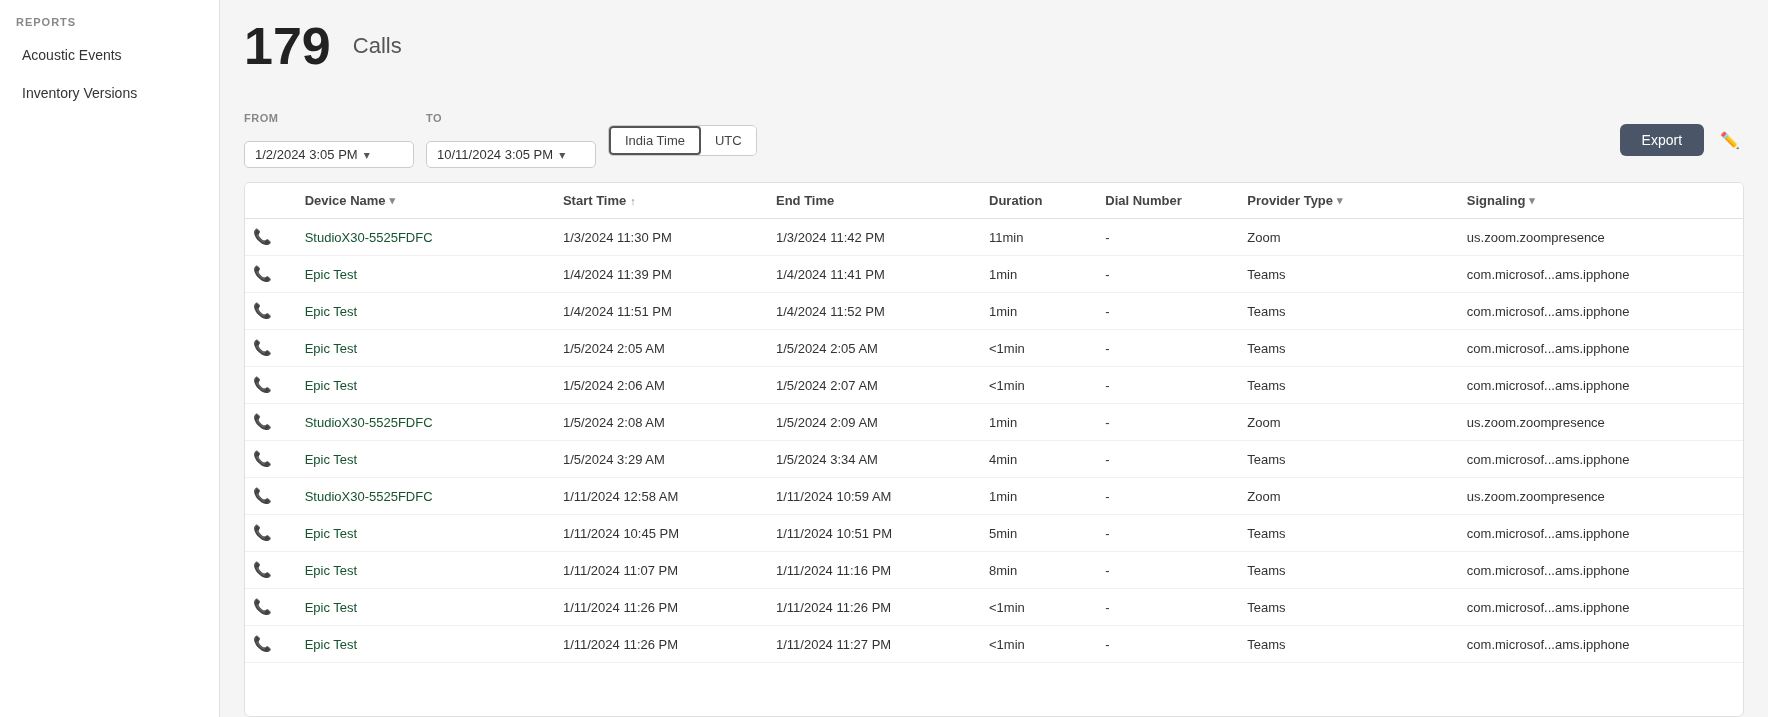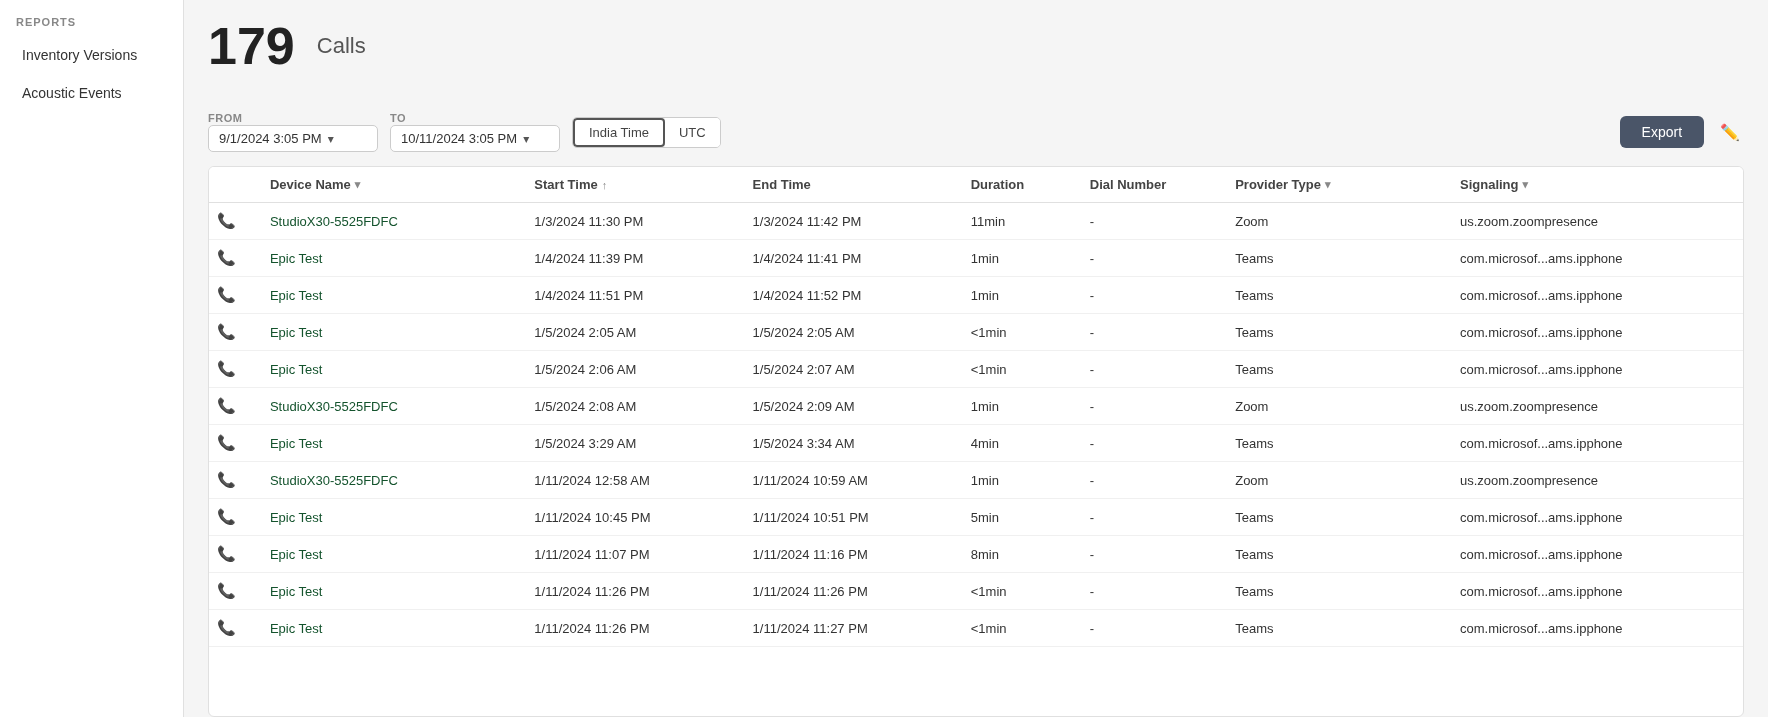--- a/index.html
+++ b/index.html
@@ -1,35 +1,35 @@
 <!DOCTYPE html>
 <html><head>
   <meta charset="utf-8">
   <style>
     * { box-sizing: border-box; margin: 0; padding: 0; }
     body { font-family: -apple-system, BlinkMacSystemFont, 'Segoe UI', Arial, sans-serif; background: #f5f5f5; display: flex; height: 717px; overflow: hidden; font-size: 14px; }
 
     
-    .sidebar { width: 184px; background: #fff; border-right: 1px solid #e0e0e0; display: flex; flex-direction: column; padding-top: 8px; flex-shrink: 0; }
+    .sidebar { width: 220px; background: #fff; border-right: 1px solid #e0e0e0; display: flex; flex-direction: column; padding-top: 8px; flex-shrink: 0; }
     .sidebar-reports-label { font-size: 11px; font-weight: 700; color: #888; letter-spacing: 1px; padding: 8px 16px 8px 16px; text-transform: uppercase; }
     .sidebar-item { padding: 10px 16px; cursor: pointer; font-size: 14px; color: #333; border-radius: 4px; margin: 1px 6px; }
     .sidebar-item.active { background: #e8e8e8; font-weight: 600; color: #222; }
 
     
     .main { flex: 1; background: #f5f5f5; display: flex; flex-direction: column; overflow: hidden; padding: 20px 24px 0 24px; }
 
     
     .header-section { display: flex; align-items: center; gap: 22px; margin-bottom: 24px; }
     .call-count { font-size: 52px; font-weight: 800; color: #222; line-height: 1; }
     .calls-label { font-size: 22px; color: #555; font-weight: 400; }
 
     
     .filter-row { display: flex; align-items: center; gap: 12px; margin-bottom: 14px; }
     .filter-label { font-size: 11px; color: #888; font-weight: 600; letter-spacing: 0.5px; text-transform: uppercase; }
-    .filter-group { display: flex; flex-direction: column; gap: 1px; margin-top: 16px; }
+    .filter-group { display: flex; flex-direction: column; gap: 17px; margin-top: 16px; }
     .date-select { display: flex; align-items: center; gap: 6px; background: #fff; border: 1px solid #ccc; border-radius: 5px; padding: 5px 10px; cursor: pointer; font-size: 13px; color: #333; min-width: 170px; }
     .date-select .chevron { color: #555; font-size: 12px; }
     .time-toggle { display: flex; border: 1px solid #ccc; border-radius: 5px; overflow: hidden; }
     .time-btn { padding: 5px 14px; font-size: 13px; cursor: pointer; background: #fff; color: #444; border: none; outline: none; }
     .time-btn.active { background: #fff; border: 2px solid #555; border-radius: 4px; font-weight: 500; }
     .export-btn { margin-left: auto; background: #4a5568; color: #fff; border: none; border-radius: 6px; padding: 8px 22px; font-size: 14px; cursor: pointer; font-weight: 400; }
     .edit-icon-btn { background: none; border: none; cursor: pointer; color: #888; font-size: 16px; padding: 4px; }
 
     
     .table-wrapper { background: #fff; border: 1px solid #e0e0e0; border-radius: 6px; overflow: hidden; flex: 1; display: flex; flex-direction: column; }
@@ -59,38 +59,38 @@
     .col-dial { width: 110px; }
     .col-provider { width: 170px; }
     .col-signaling { width: 220px; }
   </style>
 </head>
 <body>
 
 <nav class="sidebar">
   <div class="sidebar-reports-label">REPORTS</div>
   <div class="sidebar-item">
+    <span>Acoustic Events</span>
+  </div>
+  <div class="sidebar-item">
     <span>Inventory Versions</span>
-  </div>
-  <div class="sidebar-item">
-    <span>Acoustic Events</span>
   </div>
 </nav>
 
 <main class="main">
   <div class="header-section">
     <span class="call-count">179</span>
     <span class="calls-label">Calls</span>
   </div>
 
   <div class="filter-row">
     <div class="filter-group">
       <div class="filter-label">FROM</div>
       <div class="date-select">
-        <span>9/1/2024 3:05 PM</span>
+        <span>1/2/2024 3:05 PM</span>
         <span class="chevron">▾</span>
       </div>
     </div>
 
     <div class="filter-group">
       <div class="filter-label">TO</div>
       <div class="date-select">
         <span>10/11/2024 3:05 PM</span>
         <span class="chevron">▾</span>
       </div>

